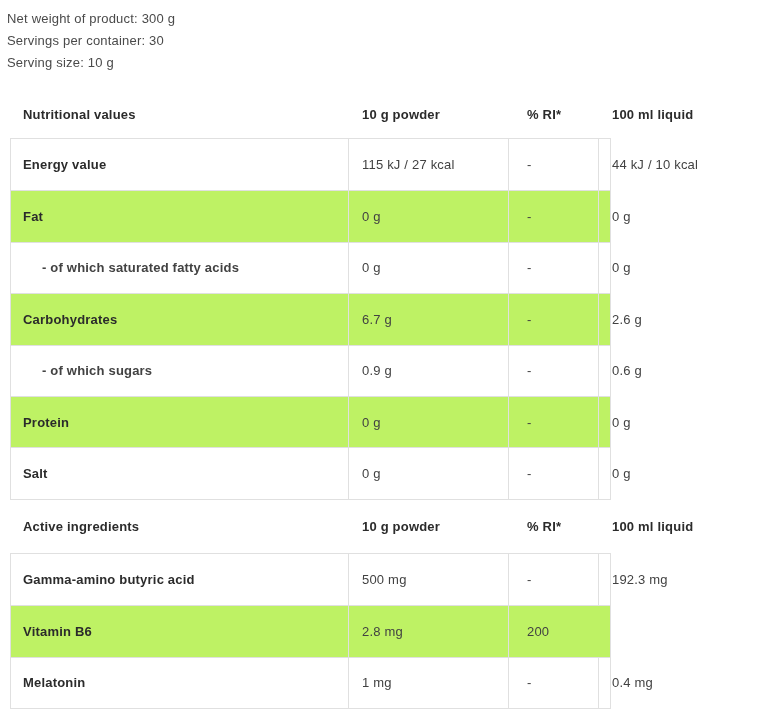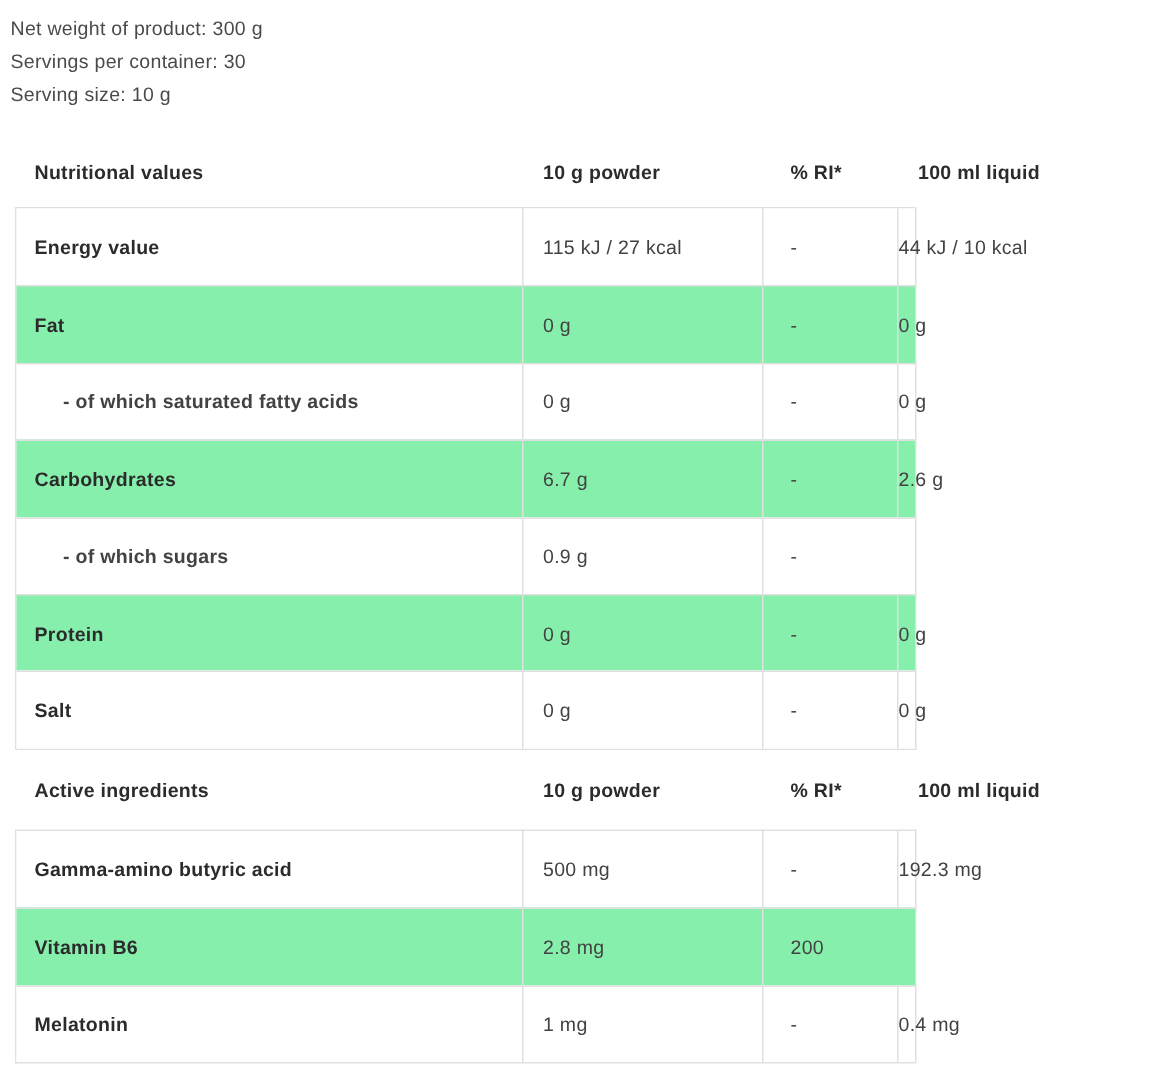--- a/index.html
+++ b/index.html
@@ -34,28 +34,28 @@
     margin-left: 10px;
     border: 1px solid #e0e0e0;
     background: #ffffff;
   }
   .row {
     display: grid;
     grid-template-columns: 337px 160px 90px 158px;
     height: 51.4px;
     background: #ffffff;
   }
-  .row.alt { background: #86efac; }
+  .row.alt { background: #bef264; }
   .row + .row { border-top: 1px solid #e0e0e0; }
   .row > div { height: 100%; display: flex; align-items: center; }
   .row .c1 { padding-left: 12px; font-weight: bold; color: #2b2b2b; }
   .row .c1.indent { padding-left: 31px; font-weight: bold; color: #424242; }
   .row .c2 { padding-left: 13px; border-left: 1px solid #e0e0e0; }
   .row .c3 { padding-left: 18px; border-left: 1px solid #e0e0e0; }
-  .row .c4 { border-left: 1px solid #e0e0e0; }
+  .row .c4 { padding-left: 13px; border-left: 1px solid #e0e0e0; }
 </style>
 </head>
 <body>
 
 <div class="page">
 
   <div class="info">
     <p>Net weight of product: 300 g</p>
     <p>Servings per container: 30</p>
     <p>Serving size: 10 g</p>
@@ -90,20 +90,21 @@
     <div class="row alt">
       <div class="c1">Carbohydrates</div>
       <div class="c2">6.7 g</div>
       <div class="c3">-</div>
       <div class="c4">2.6 g</div>
     </div>
     <div class="row">
       <div class="c1 indent">- of which sugars</div>
       <div class="c2">0.9 g</div>
       <div class="c3">-</div>
+      <div class="c4">0.6 g</div>
     </div>
     <div class="row alt">
       <div class="c1">Protein</div>
       <div class="c2">0 g</div>
       <div class="c3">-</div>
       <div class="c4">0 g</div>
     </div>
     <div class="row">
       <div class="c1">Salt</div>
       <div class="c2">0 g</div>

